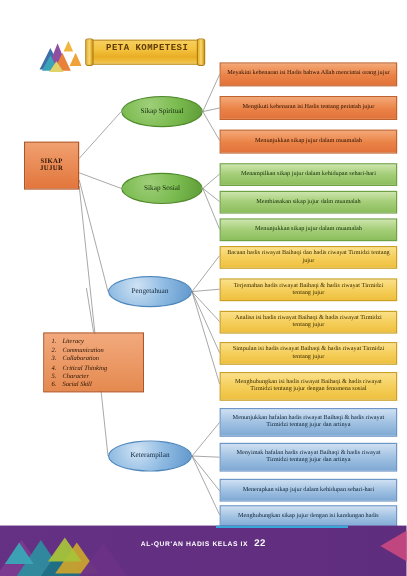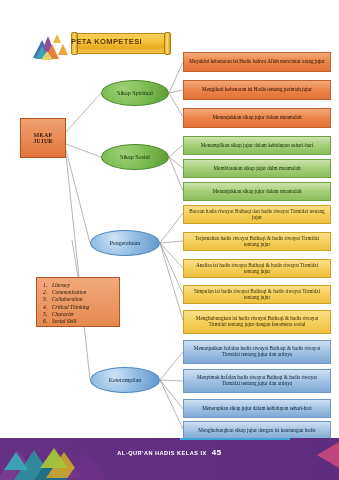--- a/index.html
+++ b/index.html
@@ -58,22 +58,22 @@
     background: linear-gradient(to right, #e7b229, #f8d770, #d69c18);
     border: 1px solid #b07f10;
     border-radius: 2px;
     box-sizing: border-box;
   }
   .scroll-cap.left { left: 0; }
   .scroll-cap.right { right: 0; }
   .scroll-title {
     position: absolute;
     left: 0; right: 14px; top: 4px;
-    text-align: left;
-    font-family: Liberation Sans, sans-serif;
+    text-align: right;
+    font-family: Liberation Mono, monospace;
     font-weight: bold;
     font-size: 7.5px;
     letter-spacing: 0.4px;
     color: #5d3a06;
   }
   .header-rule {
     position: absolute;
     left: 185px; top: 56px;
     width: 110px; height: 2px;
     background: #e8a66a;
@@ -392,18 +392,18 @@
       <i class="fd1"></i>
         <i class="fd2"></i>
         <i class="fd3"></i>
       <i class="fd4"></i>
         <i class="fd5"></i>
         <i class="fd6"></i>
         <i class="fd7"></i>
     </div>
     <div class="footer-top-rule"></div>
     <div class="footer-text">
-      <span>AL-QUR'AN HADIS KELAS IX</span><span class="pg">45</span>
+      <span>AL-QUR'AN HADIS KELAS IX</span><span class="pg">22</span>
     </div>
     <div class="footer-arrow"></div>
   </div>
 
 </div>
 
 </body></html>

